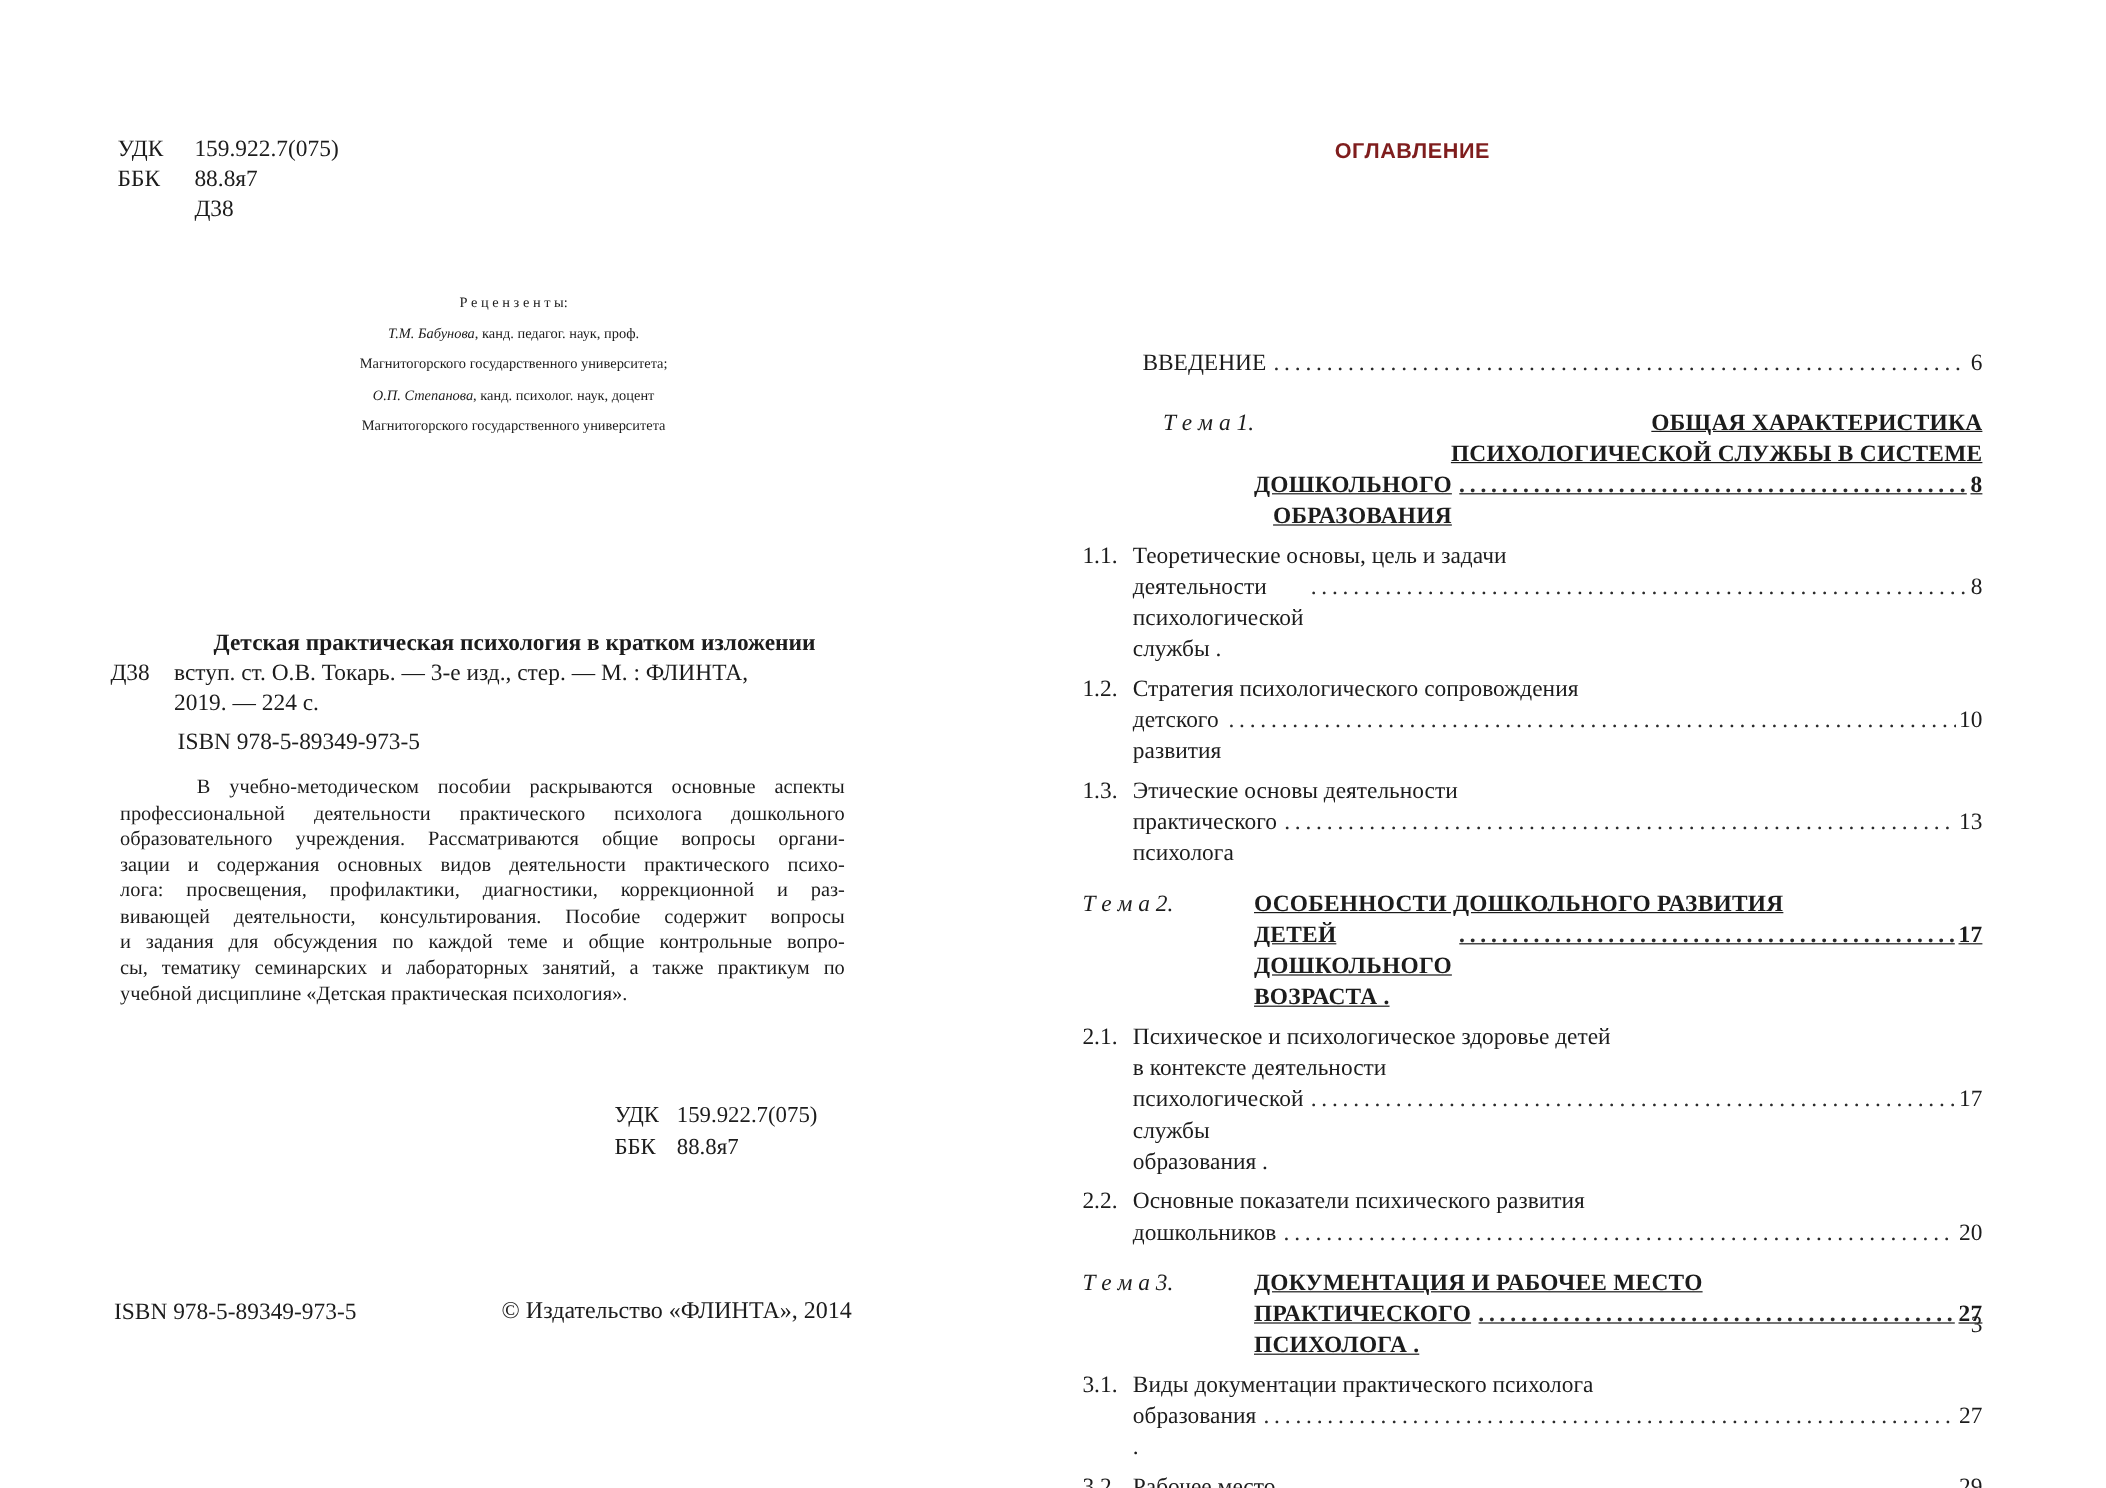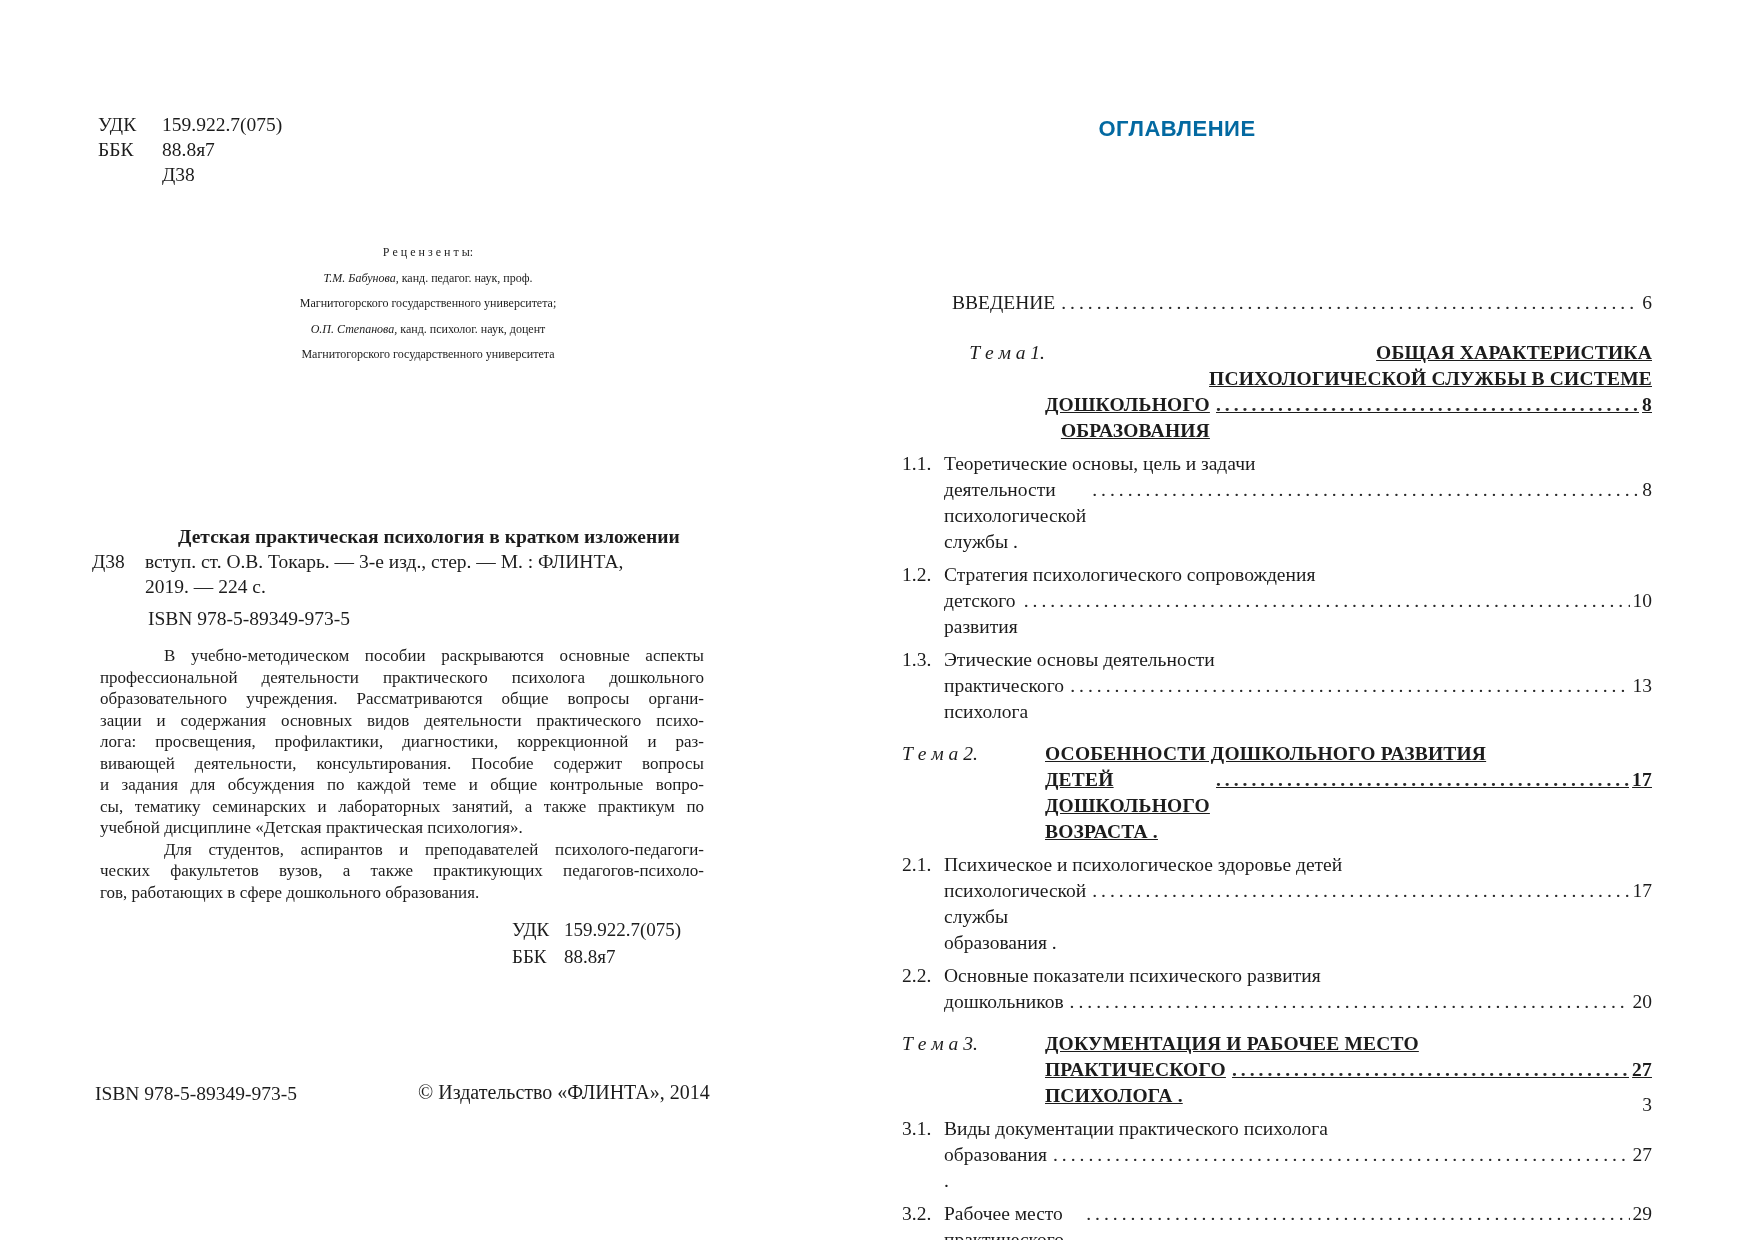--- a/index.html
+++ b/index.html
@@ -36,21 +36,21 @@
 
   #bottom-codes{left:512px;top:916px;font-size:19px;line-height:27px;}
   #bottom-codes .code-lbl{width:52px;flex:0 0 52px;}
 
   #footer-isbn{left:95px;top:1083px;font-size:19.5px;}
   #footer-copy{left:418px;top:1081px;font-size:20px;}
 
   
   #toc-title{left:902px;top:116px;width:550px;text-align:center;
     font-family:"Liberation Sans", sans-serif;font-weight:bold;
-    font-size:22px;letter-spacing:0.5px;color:#0369a1;}
+    font-size:18px;letter-spacing:0.5px;color:#7f1d1d;}
 
   #toc{left:902px;top:290px;width:750px;font-size:19.5px;line-height:26px;}
   .toc-entry{}
   .toc-entry.intro{display:flex;align-items:baseline;padding-left:50px;}
   .toc-entry.theme{display:flex;margin-top:16px;}
   .toc-entry.sub{display:flex;margin-top:7px;}
   #toc > :nth-child(2){margin-top:24px;text-align:right;}
   #toc > :nth-child(12){margin-top:19px;}
   #toc > :nth-child(13){margin-top:21px;}
   .theme-label{flex:0 0 143px;font-style:italic;}
@@ -110,25 +110,20 @@
           <div class="aline ind">В учебно-методическом пособии раскрываются основные аспекты</div>
           <div class="aline">профессиональной деятельности практического психолога дошкольного</div>
           <div class="aline">образовательного учреждения. Рассматриваются общие вопросы органи-</div>
           <div class="aline">зации и содержания основных видов деятельности практического психо-</div>
           <div class="aline">лога: просвещения, профилактики, диагностики, коррекционной и раз-</div>
           <div class="aline">вивающей деятельности, консультирования. Пособие содержит вопросы</div>
           <div class="aline">и задания для обсуждения по каждой теме и общие контрольные вопро-</div>
           <div class="aline">сы, тематику семинарских и лабораторных занятий, а также практикум по</div>
           <div class="aline alast">учебной дисциплине «Детская практическая психология».</div>
         </div>
-        <div class="para">
-          <div class="aline ind">Для студентов, аспирантов и преподавателей психолого-педагоги-</div>
-          <div class="aline">ческих факультетов вузов, а также практикующих педагогов-психоло-</div>
-          <div class="aline alast">гов, работающих в сфере дошкольного образования.</div>
-        </div>
       </div>
 
     <div class="abs" id="bottom-codes">
       <div class="code-row">
         <span class="code-lbl">УДК</span>
         <span>159.922.7(075)</span>
       </div>
       <div class="code-row">
         <span class="code-lbl">ББК</span>
         <span>88.8я7</span>
@@ -200,20 +195,21 @@
               <span class="txt">ДЕТЕЙ ДОШКОЛЬНОГО ВОЗРАСТА .</span>
               <span class="leader"></span>
               <span class="pagenum">17</span>
             </div>
           </div>
         </div>
         <div class="toc-entry sub">
           <span class="sub-num">2.1.</span>
           <div class="entry-body">
             <div class="tline">Психическое и психологическое здоровье детей</div>
+            <div class="tline">в контексте деятельности</div>
             <div class="lline">
               <span class="txt">психологической службы образования .</span>
               <span class="leader"></span>
               <span class="pagenum">17</span>
             </div>
           </div>
         </div>
         <div class="toc-entry sub">
           <span class="sub-num">2.2.</span>
           <div class="entry-body">

